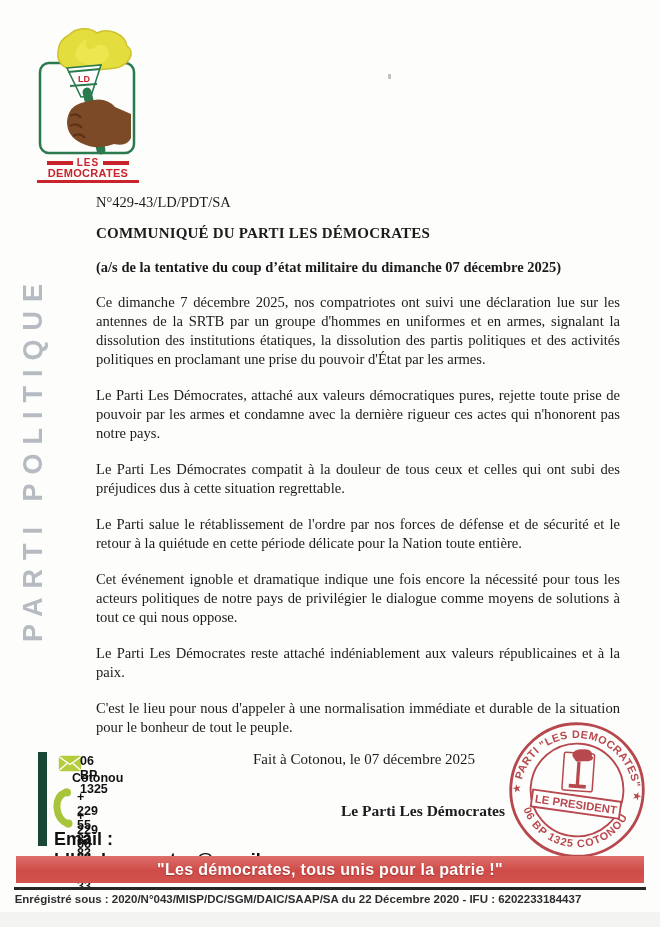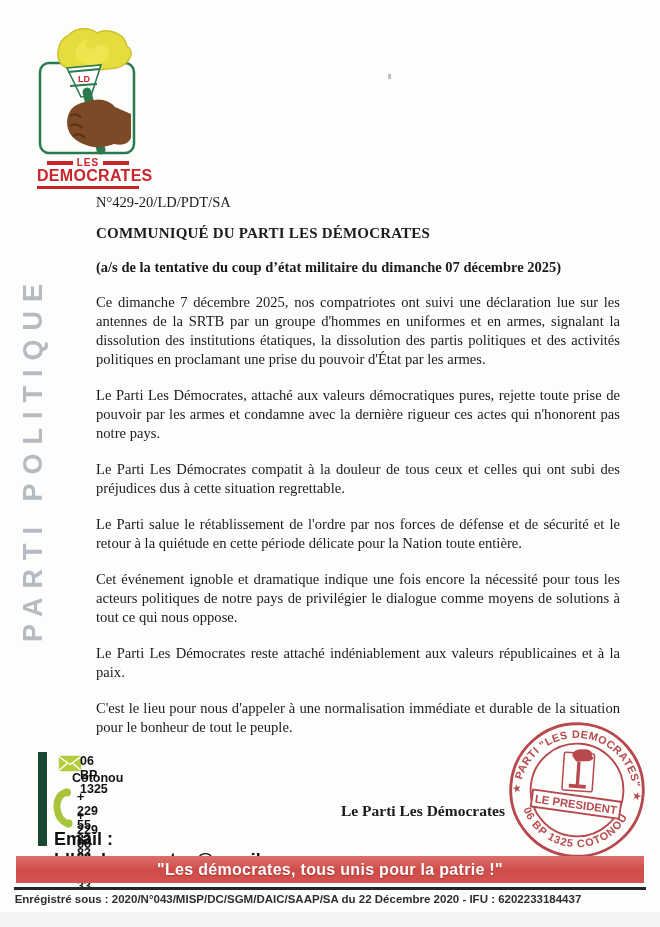--- a/index.html
+++ b/index.html
@@ -15,21 +15,21 @@
     font-family:"Liberation Sans","DejaVu Sans",sans-serif;
     font-weight:bold; font-size:27px; letter-spacing:9px;
     color:#b6bac1; white-space:nowrap;
   }
   
   .logo{position:absolute; left:37px; top:26px; width:102px;}
   .logo svg{display:block;}
   .logo-les-row{display:flex; align-items:center; justify-content:center; gap:4px; margin-top:1px;}
   .logo-les-row .dash{flex:1; height:4px; background:#c9242b; max-width:26px;}
   .logo-les{font-family:"Liberation Sans","DejaVu Sans",sans-serif; font-weight:bold; font-size:10px; color:#c9242b; letter-spacing:1px;}
-  .logo-name{font-family:"Liberation Sans","DejaVu Sans",sans-serif; font-weight:bold; font-size:16px; color:#c9242b; text-align:center; letter-spacing:.3px; margin-top:-1px;}
+  .logo-name{font-family:"Liberation Sans","DejaVu Sans",sans-serif; font-weight:bold; font-size:11px; color:#c9242b; text-align:center; letter-spacing:.3px; margin-top:-1px;}
   .logo-rule{height:3px; background:#c9242b; margin-top:1px;}
   
   .content{position:absolute; left:96px; top:194px; width:524px;}
   .ref{font-size:14.5px; margin:0 0 14px 0;}
   .title{font-size:15px; font-weight:bold; text-align:left; margin:0 40px 17px 0; letter-spacing:.2px;}
   .subject{font-size:14.5px; font-weight:bold; margin:15px 0 2px 0;}
   .content p{font-size:14.6px; line-height:19.2px; text-align:justify; margin:16.5px 0 0 0;}
   
   .dateline{position:absolute; left:253px; top:751px; font-size:15px;}
   .signature{position:absolute; left:341px; top:802px; font-size:15.5px; font-weight:bold;}
@@ -94,32 +94,33 @@
     <div class="logo-les-row">
       <span class="dash"></span>
       <span class="logo-les">LES</span>
       <span class="dash"></span>
     </div>
     <div class="logo-name">DEMOCRATES</div>
     <div class="logo-rule"></div>
   </div>
 
   <div class="content">
-    <div class="ref">N°429-20/LD/PDT/SA</div>
+    <div class="ref">N°429-43/LD/PDT/SA</div>
     <h1 class="title">COMMUNIQUÉ DU PARTI LES DÉMOCRATES</h1>
     <div class="subject">(a/s de la tentative du coup d’état militaire du dimanche 07 décembre 2025)</div>
     <p>Ce dimanche 7 décembre 2025, nos compatriotes ont suivi une déclaration lue sur les antennes de la SRTB par un groupe d'hommes en uniformes et en armes, signalant la dissolution des institutions étatiques, la dissolution des partis politiques et des activités politiques en proclamant une prise du pouvoir d'État par les armes.</p>
     <p>Le Parti Les Démocrates, attaché aux valeurs démocratiques pures, rejette toute prise de pouvoir par les armes et condamne avec la dernière rigueur ces actes qui n'honorent pas notre pays.</p>
     <p>Le Parti Les Démocrates compatit à la douleur de tous ceux et celles qui ont subi des préjudices dus à cette situation regrettable.</p>
     <p>Le Parti salue le rétablissement de l'ordre par nos forces de défense et de sécurité et le retour à la quiétude en cette période délicate pour la Nation toute entière.</p>
     <p>Cet événement ignoble et dramatique indique une fois encore la nécessité pour tous les acteurs politiques de notre pays de privilégier le dialogue comme moyens de solutions à tout ce qui nous oppose.</p>
     <p>Le Parti Les Démocrates reste attaché indéniablement aux valeurs républicaines et à la paix.</p>
     <p>C'est le lieu pour nous d'appeler à une normalisation immédiate et durable de la situation pour le bonheur de tout le peuple.</p>
   </div>
 
+  <div class="dateline">Fait à Cotonou, le 07 décembre 2025</div>
   <div class="signature">Le Parti Les Démocrates</div>
 
   <div class="contact">
     <div class="contact-bar"></div>
     <svg class="envelope-icon" width="24" height="17" viewBox="0 0 24 17">
       <rect x="0.8" y="0.8" width="22.4" height="15.4" rx="2.5" fill="#b5cc3f"></rect>
       <path d="M1.5,2 L12,9.5 L22.5,2 M1.5,15 L9,8.5 M22.5,15 L15,8.5" stroke="#ffffff" stroke-width="1.4" fill="none"></path>
     </svg>
     <div class="addr1">06 BP 1325</div>
     <div class="addr2">Cotonou</div>

